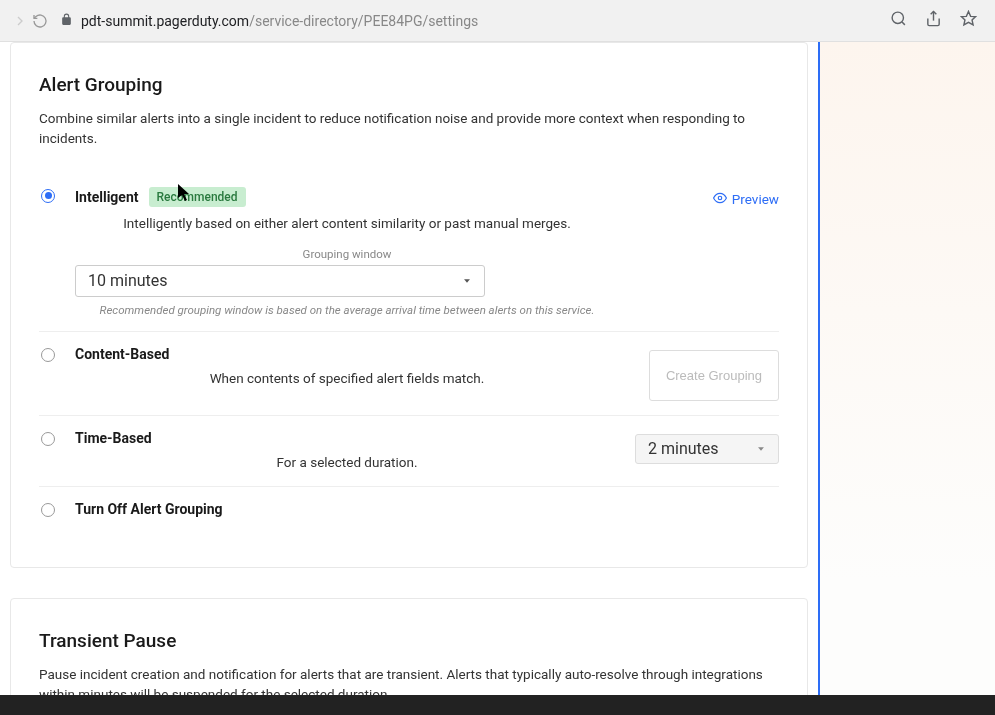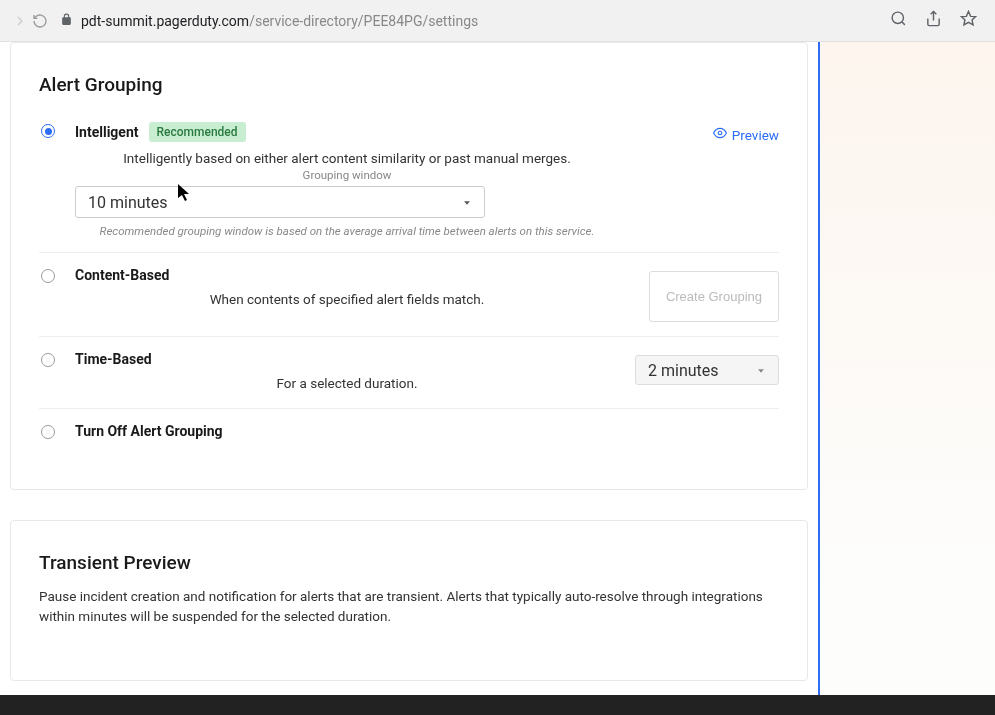--- a/index.html
+++ b/index.html
@@ -154,20 +154,21 @@
       padding: 3px 8px;
       border-radius: 3px;
       font-weight: 500;
     }
     .option-sub {
       font-size: 13.5px;
       color: #333;
       line-height: 1.5;
     }
     .sub-control {
+      margin-top: 14px;
     }
     .sub-label {
       font-size: 11.5px;
       color: #888;
       margin-bottom: 4px;
     }
     .dropdown {
       display: flex;
       align-items: center;
       justify-content: space-between;
@@ -280,20 +281,21 @@
         </svg>
     </span>
   </div>
 </div>
 
 <div class="main-container">
   <div class="content-area">
 
     <div class="card">
       <div class="card-title">Alert Grouping</div>
+      <div class="card-desc">Combine similar alerts into a single incident to reduce notification noise and provide more context when responding to incidents.</div>
 
       <div class="option-row">
         <div class="radio-col">
           <div class="radio selected">
               <div class="radio-dot"></div>
             </div>
         </div>
         <div class="option-body">
           <div class="option-title-line">
             <span class="option-title">Intelligent</span>
@@ -369,21 +371,21 @@
         </div>
         <div class="option-body">
           <div class="option-title-line">
             <span class="option-title">Turn Off Alert Grouping</span>
           </div>
         </div>
       </div>
     </div>
 
     <div class="card">
-      <div class="card-title">Transient Preview</div>
+      <div class="card-title">Transient Pause</div>
       <div class="card-desc">Pause incident creation and notification for alerts that are transient.  Alerts that typically auto-resolve through integrations within minutes will be suspended for the selected duration.</div>
 
     </div>
 
   </div>
 
   <div class="right-pane"></div>
 </div>
 
 <div class="cursor">

